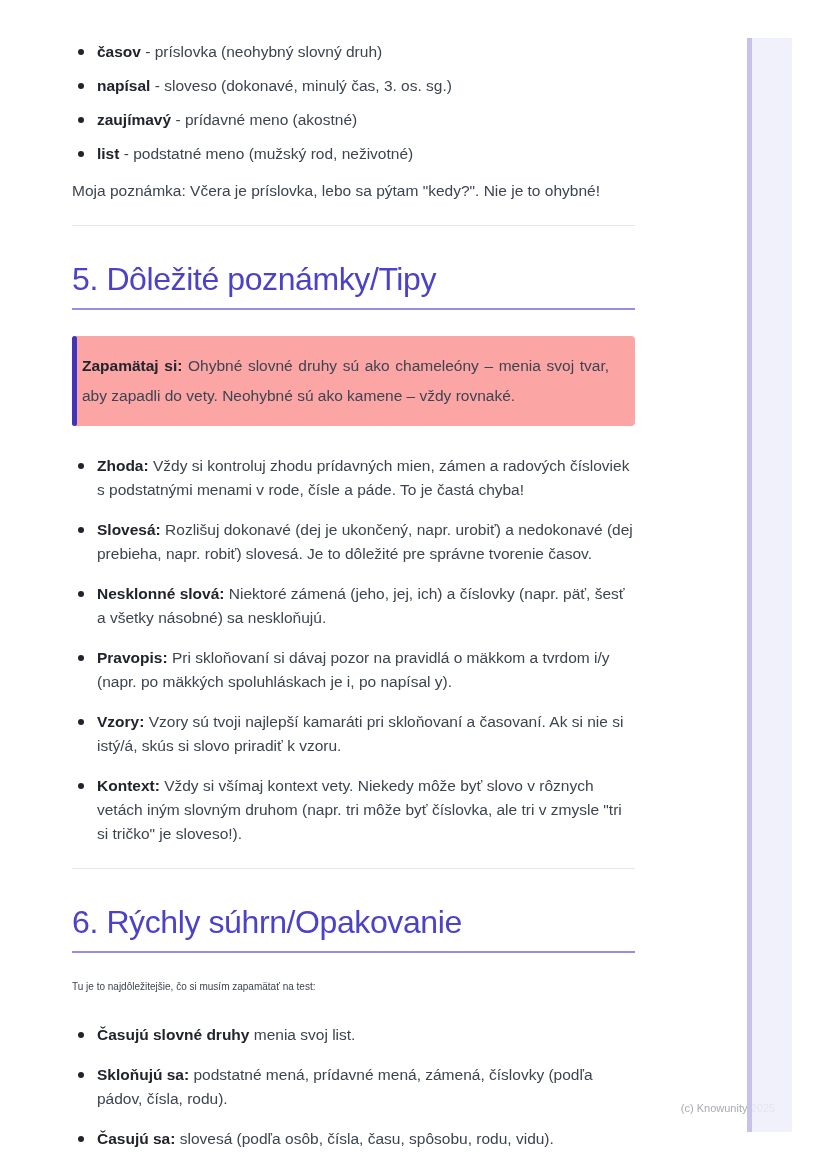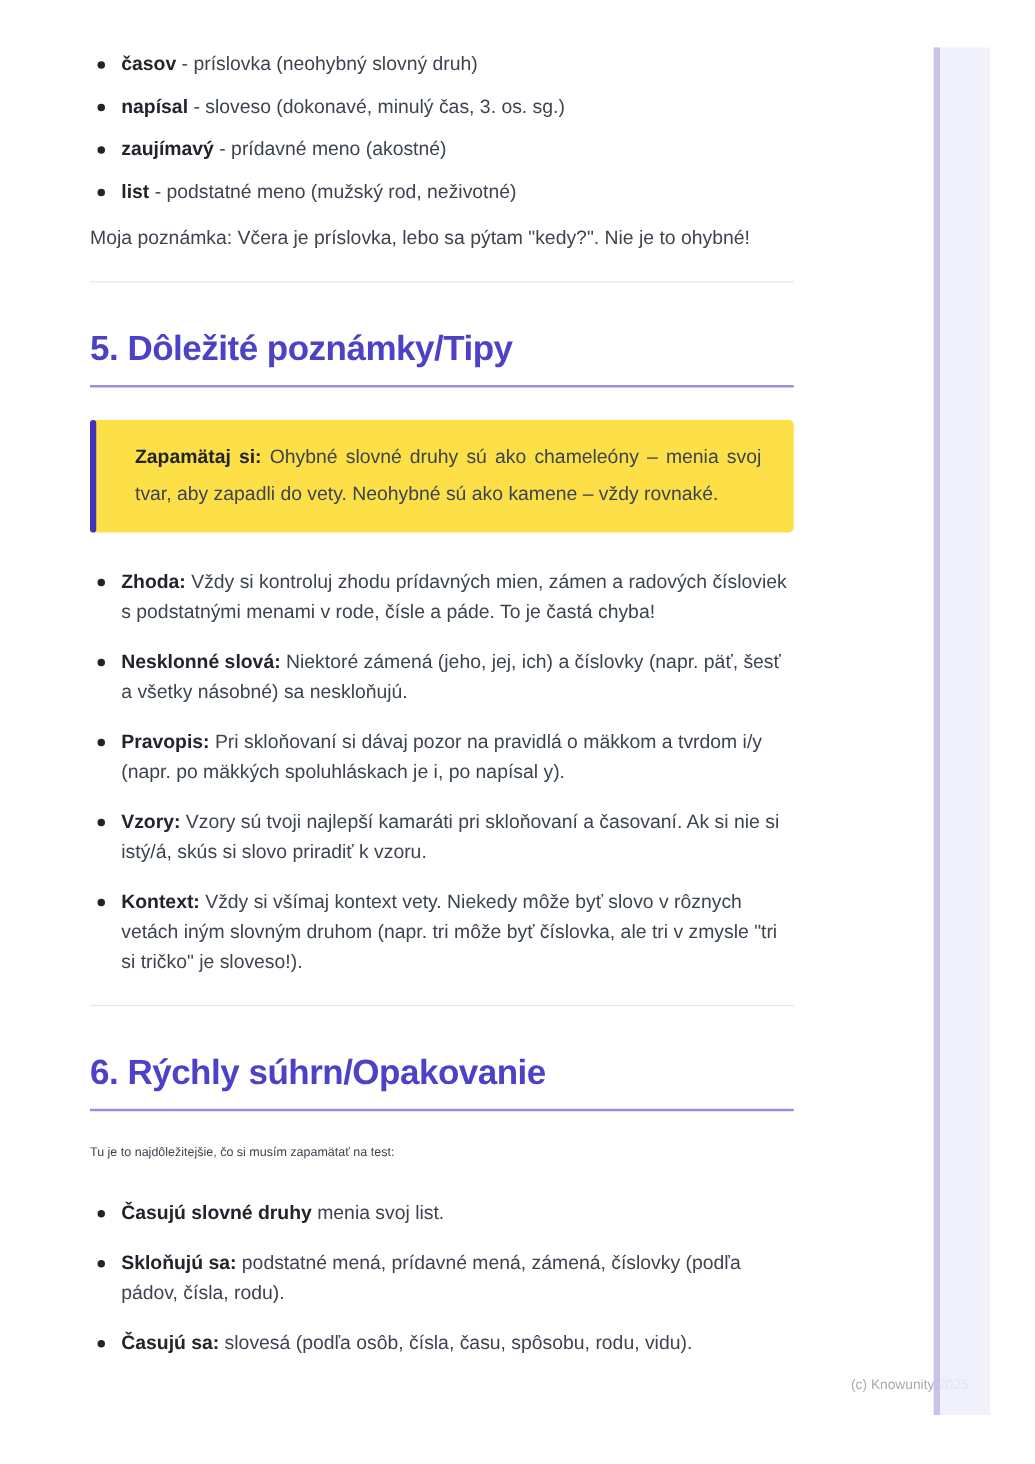--- a/index.html
+++ b/index.html
@@ -40,34 +40,34 @@
     font-size:15.5px;
     line-height:24px;
   }
   hr.section-divider {
     border:none;
     border-top:1px solid #e7e7ea;
     margin:22px 0 0;
   }
   h2.section-heading {
     margin-top:36px;
-    font-size:28px;
+    font-size:32px;
     line-height:34px;
-    font-weight:700;
+    font-weight:400;
     letter-spacing:-0.4px;
     color:#4c42c8;
     padding-bottom:12px;
     border-bottom:2px solid #958ee3;
   }
   .callout {
     position:relative;
     margin-top:26px;
-    background:#fde047;
+    background:#fca5a5;
     border-radius:4px;
-    padding:15px 26px 15px 36px;
+    padding:15px 26px 15px 10px;
     font-size:15.5px;
     line-height:30px;
     text-align:justify;
   }
   .callout::before {
     content:"";
     position:absolute;
     left:0; top:0; bottom:0;
     width:5px;
     border-radius:3px;
@@ -118,20 +118,21 @@
   <hr class="section-divider">
 
   <h2 class="section-heading">5. Dôležité poznámky/Tipy</h2>
 
   <div class="callout">
     <span><span class="b">Zapamätaj si:</span><span> Ohybné slovné druhy sú ako chameleóny – menia svoj tvar, aby zapadli do vety. Neohybné sú ako kamene – vždy rovnaké.</span></span>
   </div>
 
   <ul class="doc-list tips-list">
       <li><span class="b">Zhoda:</span><span> Vždy si kontroluj zhodu prídavných mien, zámen a radových čísloviek s podstatnými menami v rode, čísle a páde. To je častá chyba!</span></li>
+      <li><span class="b">Slovesá:</span><span> Rozlišuj dokonavé (dej je ukončený, napr. </span><span class="i">urobiť</span><span>) a nedokonavé (dej prebieha, napr. </span><span class="i">robiť</span><span>) slovesá. Je to dôležité pre správne tvorenie časov.</span></li>
       <li><span class="b">Nesklonné slová:</span><span> Niektoré zámená (jeho, jej, ich) a číslovky (napr. </span><span class="i">päť, šesť</span><span> a všetky násobné) sa neskloňujú.</span></li>
       <li><span class="b">Pravopis:</span><span> Pri skloňovaní si dávaj pozor na pravidlá o mäkkom a tvrdom </span><span class="i">i/y</span><span> (napr. po mäkkých spoluhláskach je </span><span class="i">i</span><span>, po napísal </span><span class="i">y</span><span>).</span></li>
       <li><span class="b">Vzory:</span><span> Vzory sú tvoji najlepší kamaráti pri skloňovaní a časovaní. Ak si nie si istý/á, skús si slovo priradiť k vzoru.</span></li>
       <li><span class="b">Kontext:</span><span> Vždy si všímaj kontext vety. Niekedy môže byť slovo v rôznych vetách iným slovným druhom (napr. </span><span class="i">tri</span><span> môže byť číslovka, ale </span><span class="i">tri</span><span> v zmysle "tri si tričko" je sloveso!).</span></li>
     </ul>
 
   <hr class="section-divider">
 
   <h2 class="section-heading">6. Rýchly súhrn/Opakovanie</h2>
 

